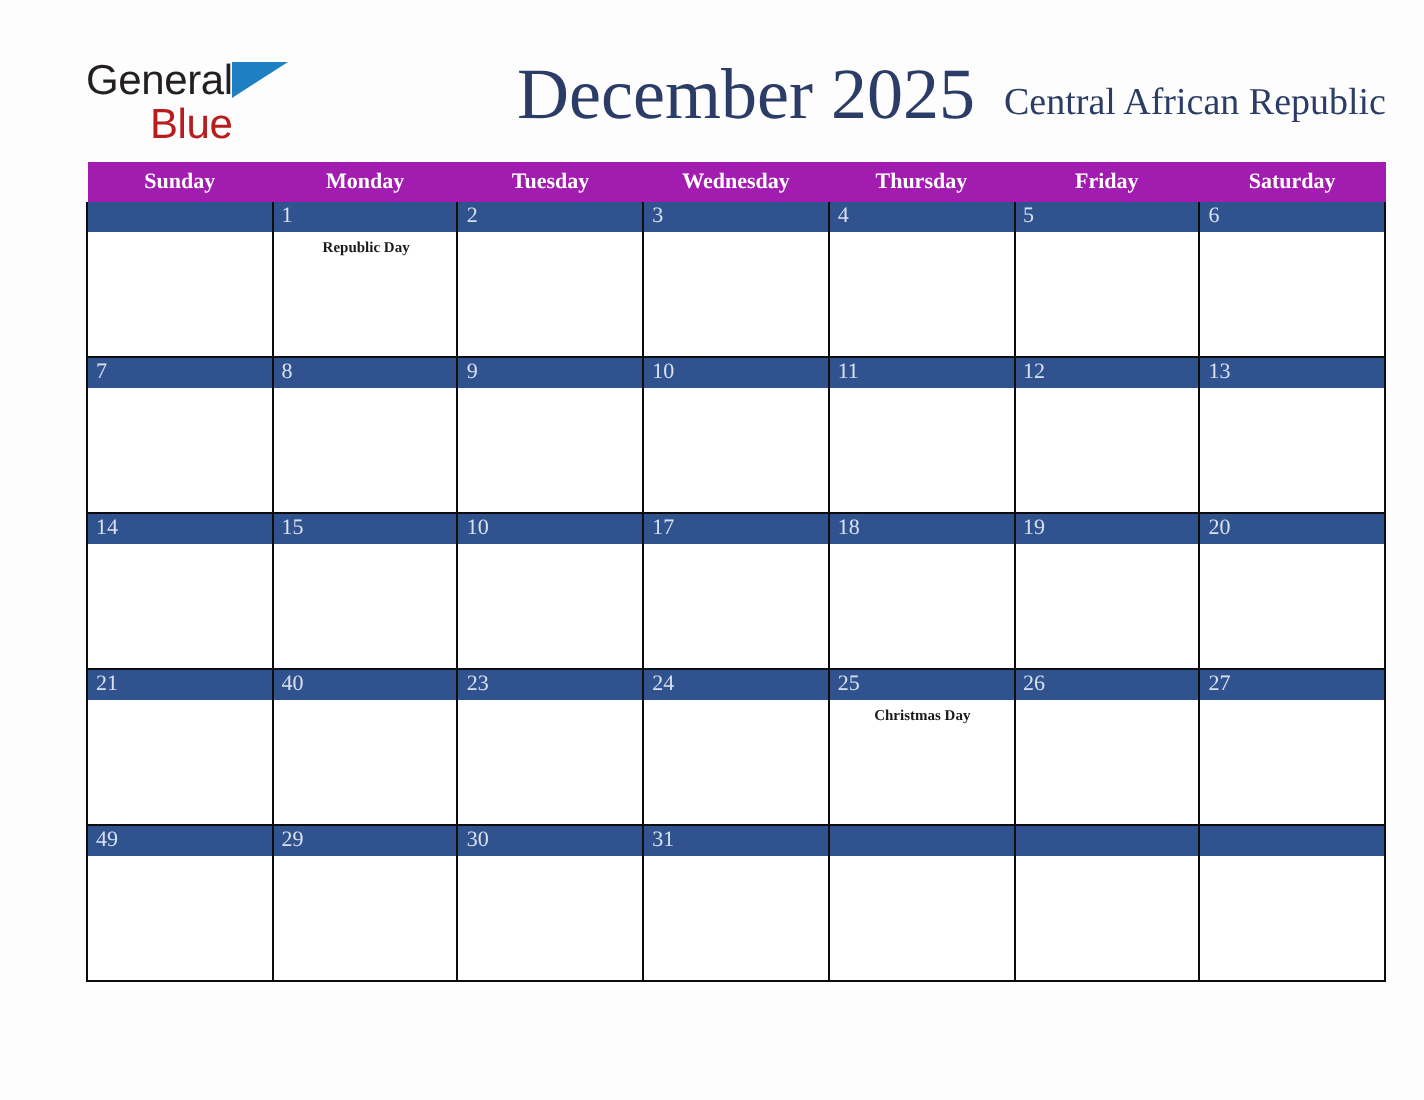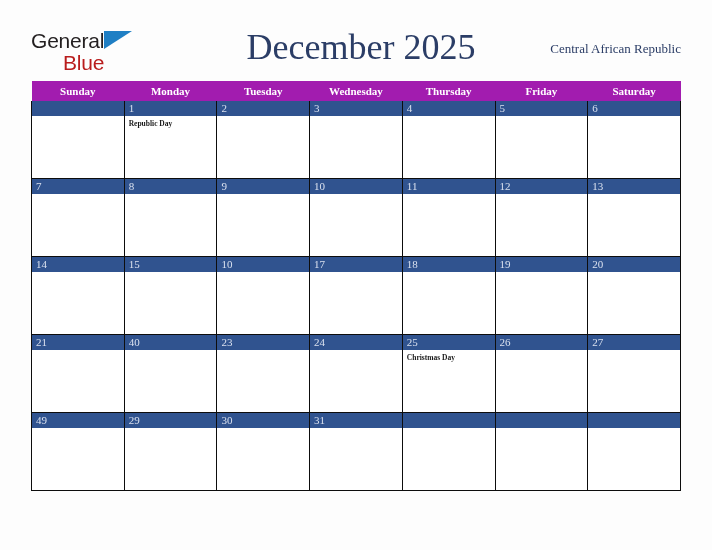--- a/index.html
+++ b/index.html
@@ -12,20 +12,21 @@
     background: #fdfdfd;
     font-family: "Liberation Serif", serif;
     overflow: hidden;
   }
 
   .page {
     position: relative;
     width: 585px;
     height: 550px;
     box-sizing: border-box;
+    margin-left: 12px;
   }
 
   
   .header {
     position: absolute;
     left: 31px;
     top: 26px;
     width: 650px;
     height: 52px;
   }
@@ -80,21 +81,21 @@
     font-weight: 400;
     color: #2b3d66;
     white-space: nowrap;
   }
 
   .country {
     position: absolute;
     right: 0px;
     top: 15px;
     font-family: "Liberation Serif", serif;
-    font-size: 13px;
+    font-size: 19px;
     font-weight: 400;
     color: #2b3d66;
     white-space: nowrap;
   }
 
   
   .calendar {
     position: absolute;
     left: 31px;
     top: 81px;
@@ -147,20 +148,21 @@
     padding: 3px 3px 0 4px;
   }
   .event {
     font-family: "Liberation Serif", serif;
     font-size: 7.5px;
     font-weight: bold;
     color: #1a1a1a;
     line-height: 10px;
     white-space: nowrap;
     overflow: hidden;
+    text-align: center;
   }
 </style>
 </head>
 <body>
 
 <div class="page">
 
   <div class="header">
 
     <div class="logo">

